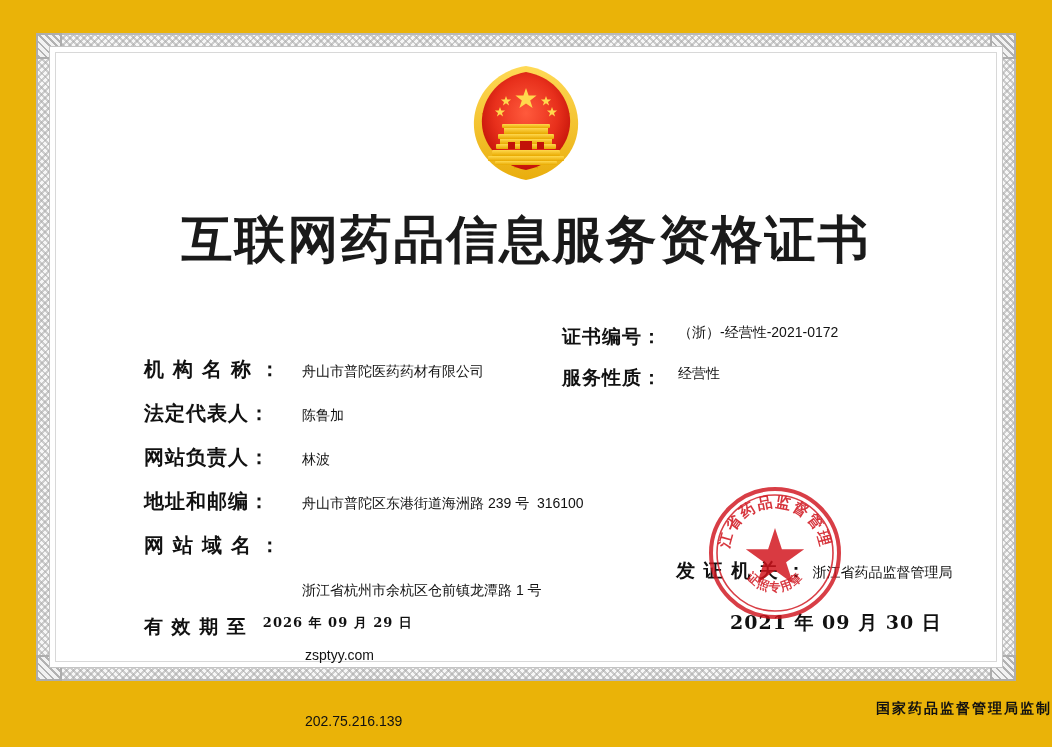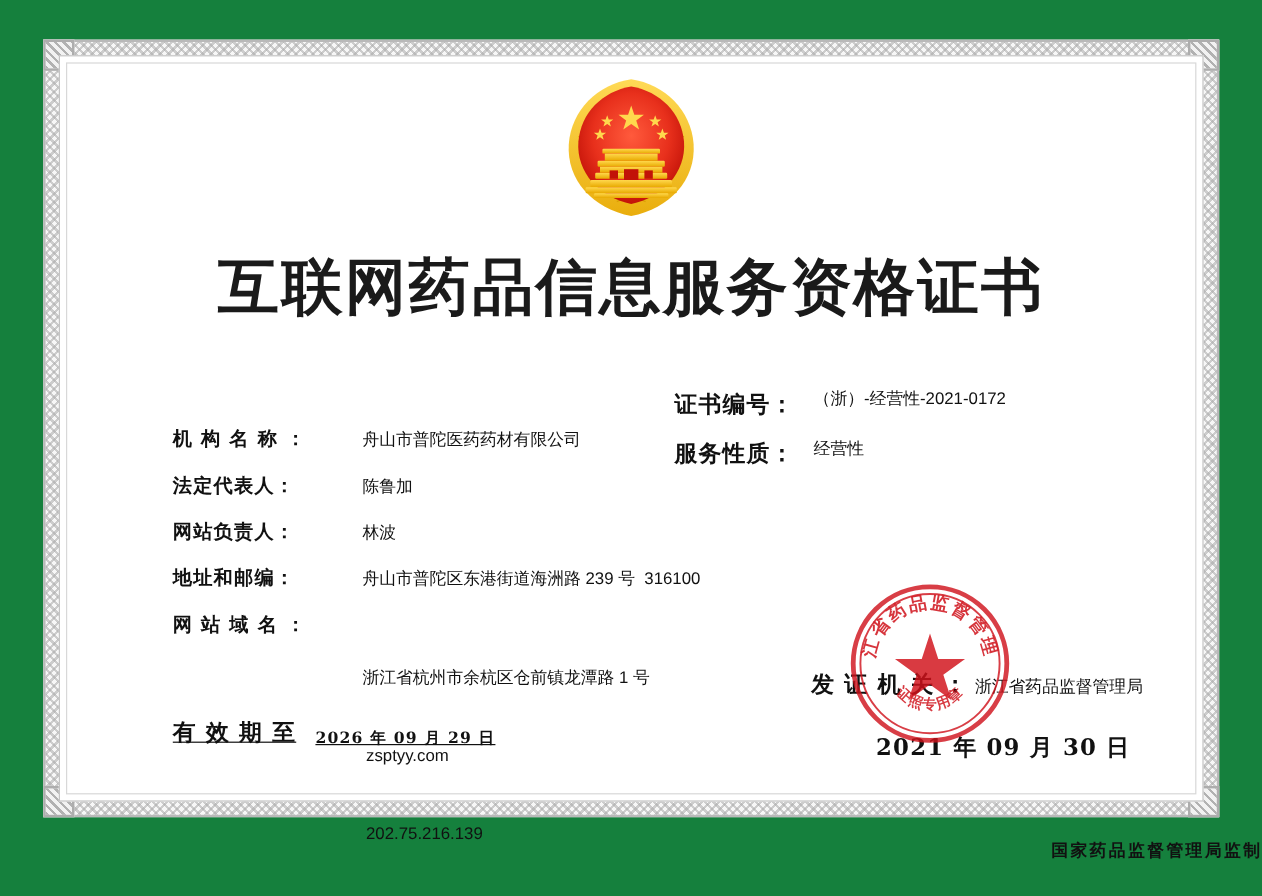--- a/index.html
+++ b/index.html
@@ -12,21 +12,21 @@
     height: 747px;
     font-family: "Liberation Sans", "DejaVu Sans", sans-serif;
     color: #111;
     overflow: hidden;
   }
 
   .certificate {
     position: relative;
     width: 1052px;
     height: 747px;
-    background: #15803d;
+    background: #eab308;
     box-sizing: border-box;
   }
 
   
   .border-outer {
     position: absolute;
     left: 36px;
     top: 33px;
     width: 980px;
     height: 648px;
@@ -151,21 +151,21 @@
     width: 700px;
   }
   .field-row {
     display: flex;
     align-items: baseline;
     margin-bottom: 17px;
   }
   .f-label {
     font-family: "DejaVu Serif", "Liberation Serif", serif;
     font-weight: bold;
-    font-size: 16px;
+    font-size: 20px;
     letter-spacing: 1px;
     color: #111;
     width: 158px;
     flex: 0 0 158px;
     white-space: nowrap;
   }
   .f-value {
     font-size: 14px;
     color: #111;
     line-height: 1.55;
@@ -209,25 +209,24 @@
     width: 150px;
     height: 150px;
     pointer-events: none;
     opacity: 0.92;
   }
 
   
   .valid-row {
     position: absolute;
     left: 80px;
-    top: 540px;
+    top: 556px;
     display: flex;
-    align-items: flex-end;
-    white-space: nowrap;
-    text-decoration: underline;
+    align-items: flex-start;
+    white-space: nowrap;
   }
   .valid-label {
     font-family: "DejaVu Serif", "Liberation Serif", serif;
     font-weight: bold;
     font-size: 19px;
     letter-spacing: 1px;
     color: #111;
   }
   .valid-date {
     font-family: "DejaVu Serif", "Liberation Serif", serif;

